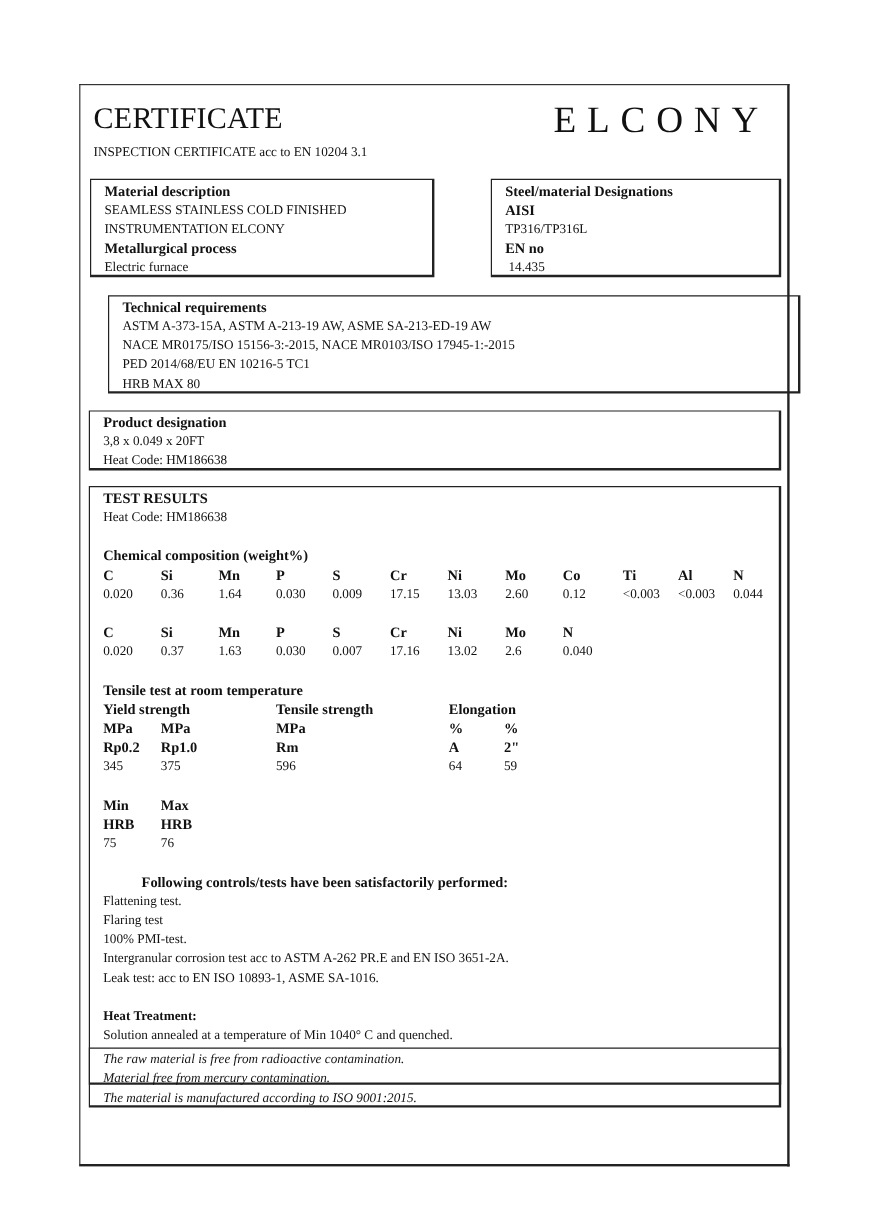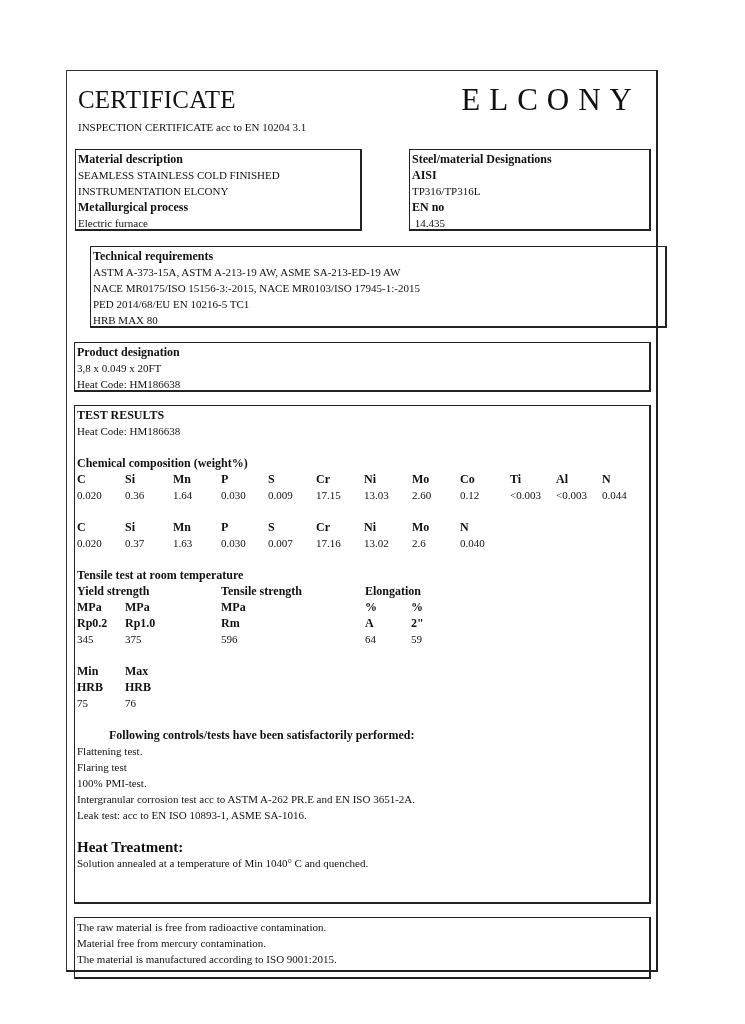--- a/index.html
+++ b/index.html
@@ -1,21 +1,21 @@
 <!DOCTYPE html>
 <html><head>
   <meta charset="utf-8">
   <style>
     html, body { margin: 0; padding: 0; background: #ffffff; }
     body { width: 745px; height: 1024px; position: relative; font-family: "Liberation Serif", "DejaVu Serif", serif; color: #111; }
     .page { position: absolute; left: 66px; top: 70px; width: 592px; height: 902px; border-top: 1px solid #333; border-left: 1px solid #333; border-right: 2px solid #222; border-bottom: 2px solid #222; box-sizing: border-box; }
     .title { position: absolute; left: 78px; top: 86px; font-size: 25px; letter-spacing: 0.2px; }
     .logo { position: absolute; right: 104px; top: 82px; font-size: 31px; letter-spacing: 9px; }
     .subtitle { position: absolute; left: 78px; top: 121px; font-size: 11px; }
-    .box { position: absolute; border-top: 1px solid #222; border-left: 1px solid #222; border-right: 2px solid #222; border-bottom: 2px solid #222; box-sizing: border-box; padding: 1px 0 0 2px; font-size: 11px; line-height: 16px; }
+    .box { position: absolute; border-top: 1px solid #222; border-left: 1px solid #222; border-right: 2px solid #222; border-bottom: 2px solid #222; box-sizing: border-box; padding: 1px 0 0 11px; font-size: 11px; line-height: 16px; }
     .b { font-weight: bold; font-size: 12px; }
     .line { white-space: nowrap; }
     .grid { display: flex; white-space: nowrap; }
     .grid span { display: inline-block; }
     .gap { height: 16px; }
   </style>
 </head>
 <body>
 
 <div class="page"></div>
@@ -158,21 +158,21 @@
   <div class="gap"></div>
 
   <div class="line b" style="font-size:12px;margin-left:32px;">Following controls/tests have been satisfactorily performed:</div>
   <div class="line">Flattening test.</div>
   <div class="line">Flaring test</div>
   <div class="line">100% PMI-test.</div>
   <div class="line">Intergranular corrosion test acc to ASTM A-262 PR.E and EN ISO 3651-2A.</div>
   <div class="line">Leak test: acc to EN ISO 10893-1, ASME SA-1016.</div>
   <div class="gap"></div>
 
-  <div class="line b" style="font-size:15px;font-family:Liberation Serif, serif;">Heat Treatment:</div>
+  <div class="line b" style="font-size:11px;font-family:Liberation Serif, serif;">Heat Treatment:</div>
   <div class="line">Solution annealed at a temperature of Min 1040° C and quenched.</div>
 </div>
 
-<div class="box" style="left:74px; top:917px; width:577px; height:62px;">
+<div class="box" style="left:74px; top:873px; width:577px; height:50px;font-style:italic;">
   <div class="line">The raw material is free from radioactive contamination.</div>
   <div class="line">Material free from mercury contamination.</div>
   <div class="line">The material is manufactured according to ISO 9001:2015.</div>
 </div>
 
 </body></html>

